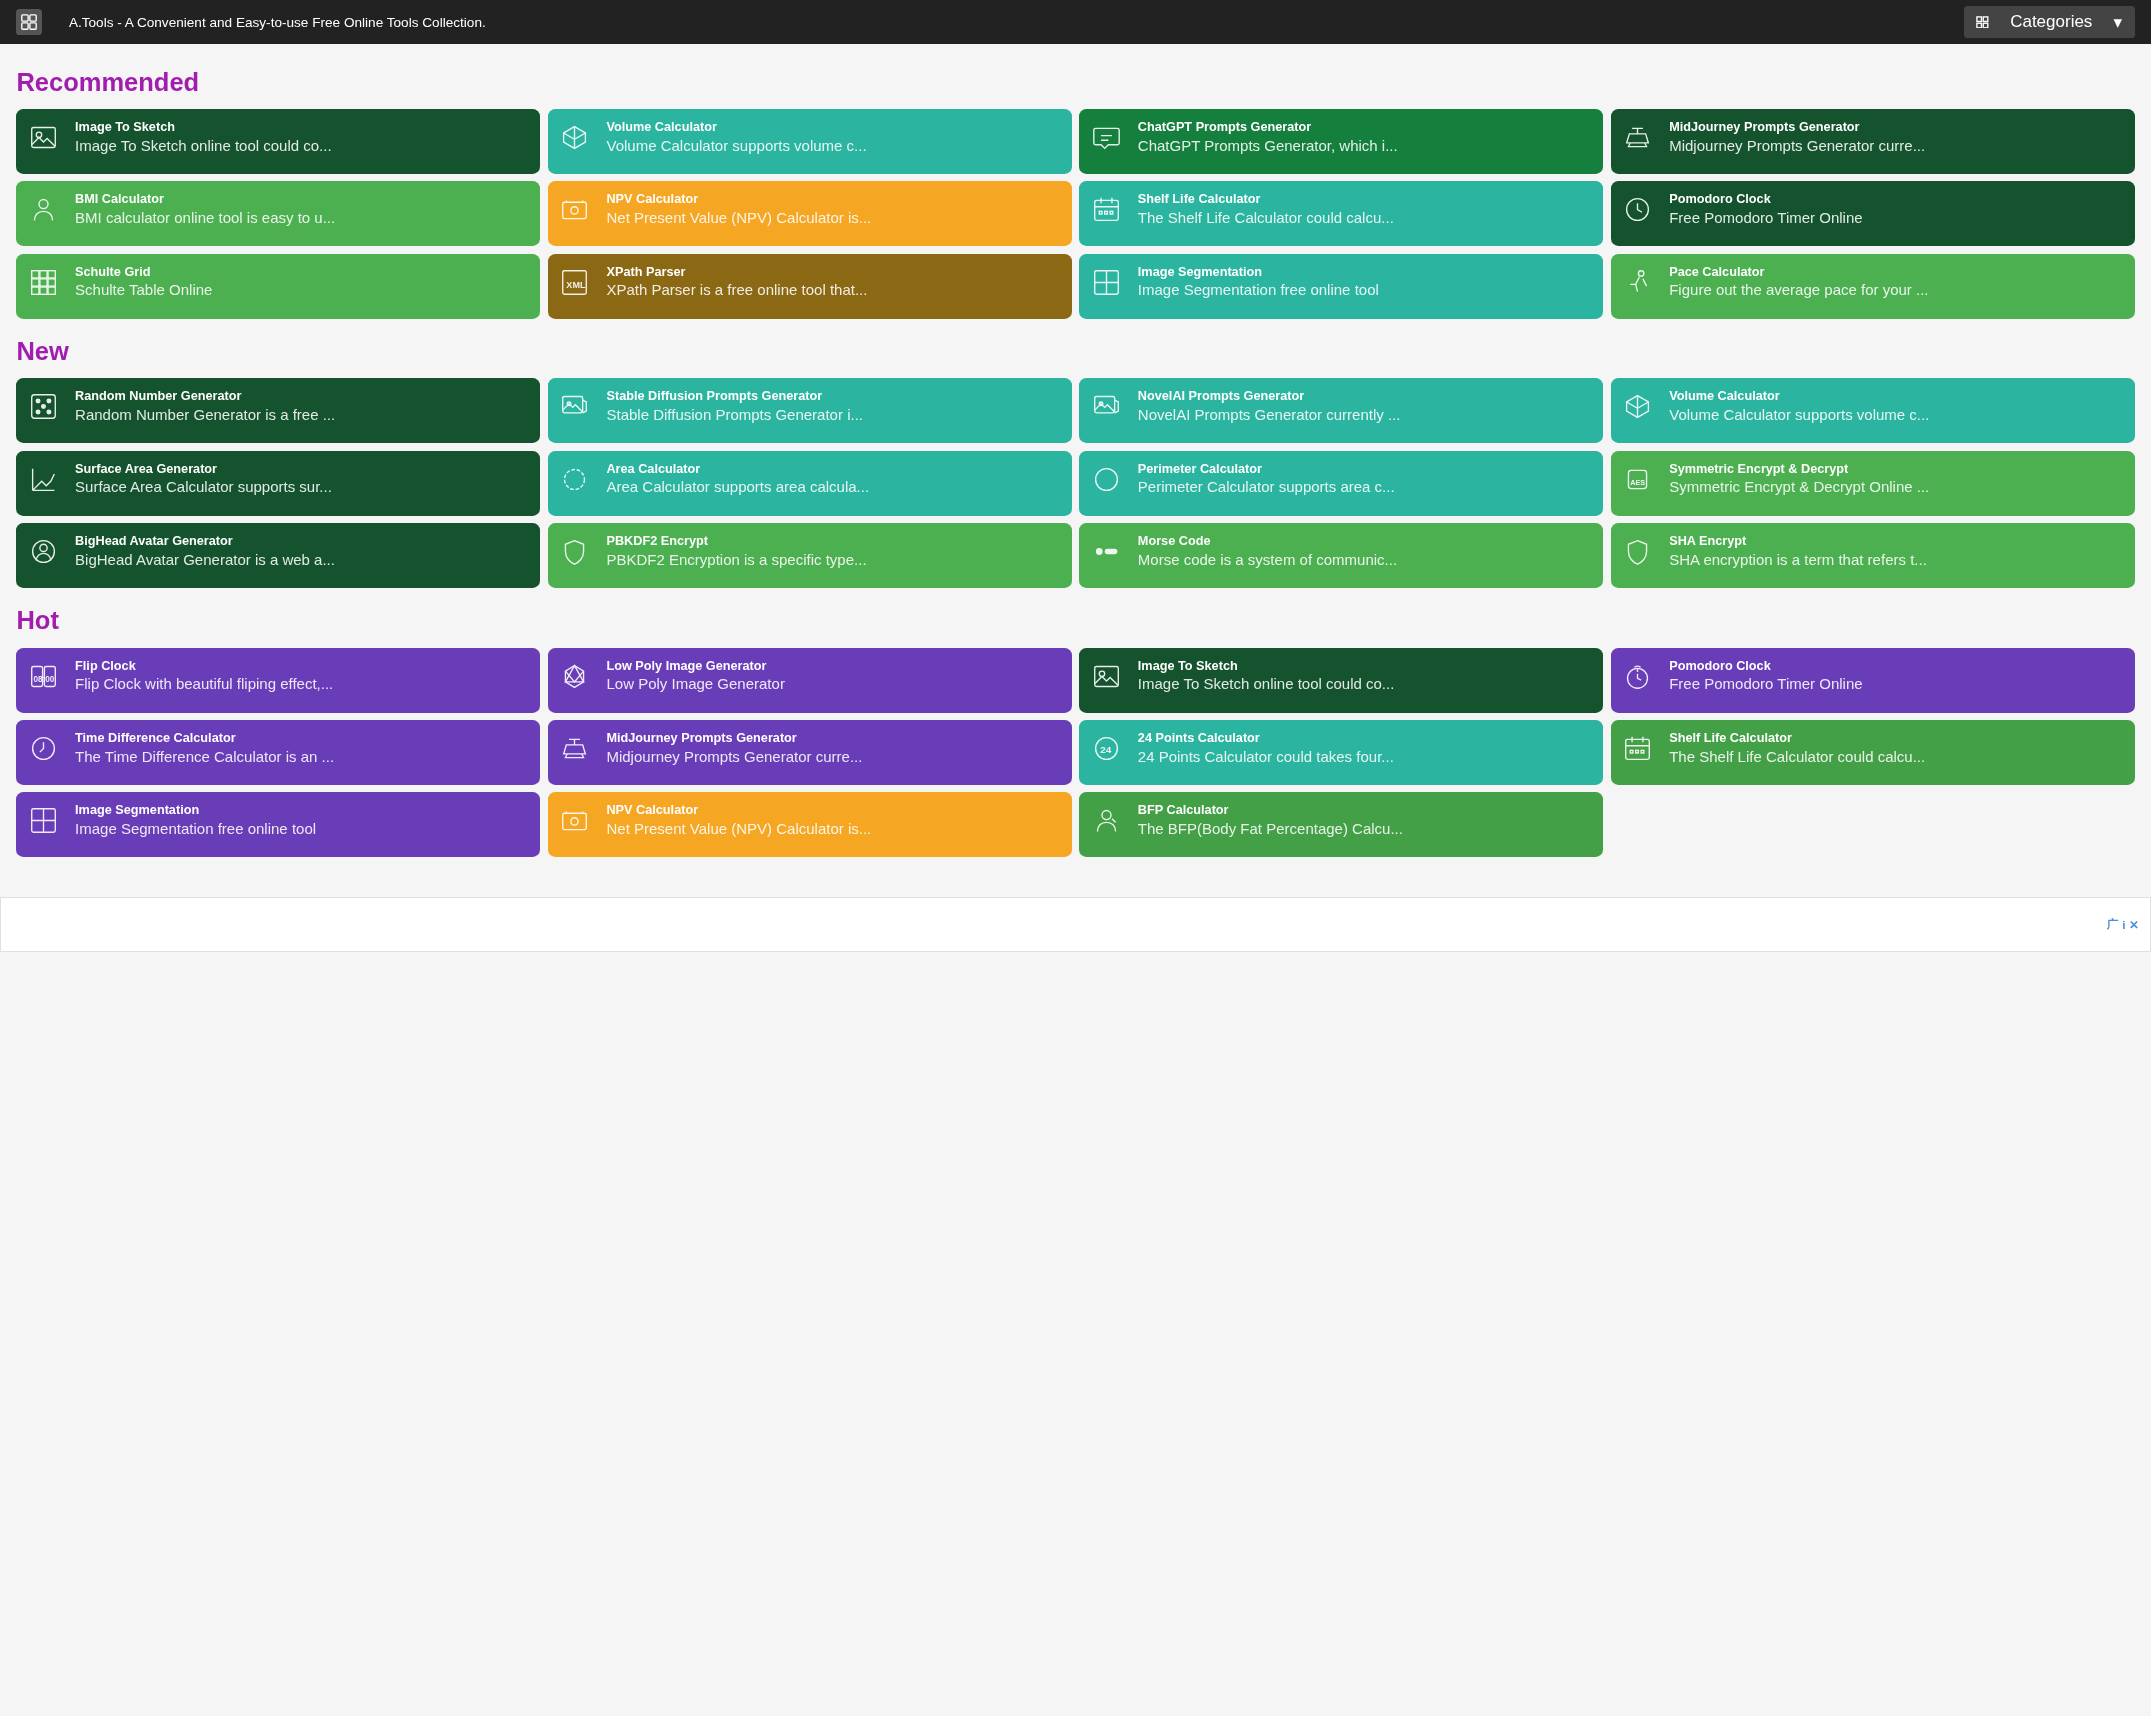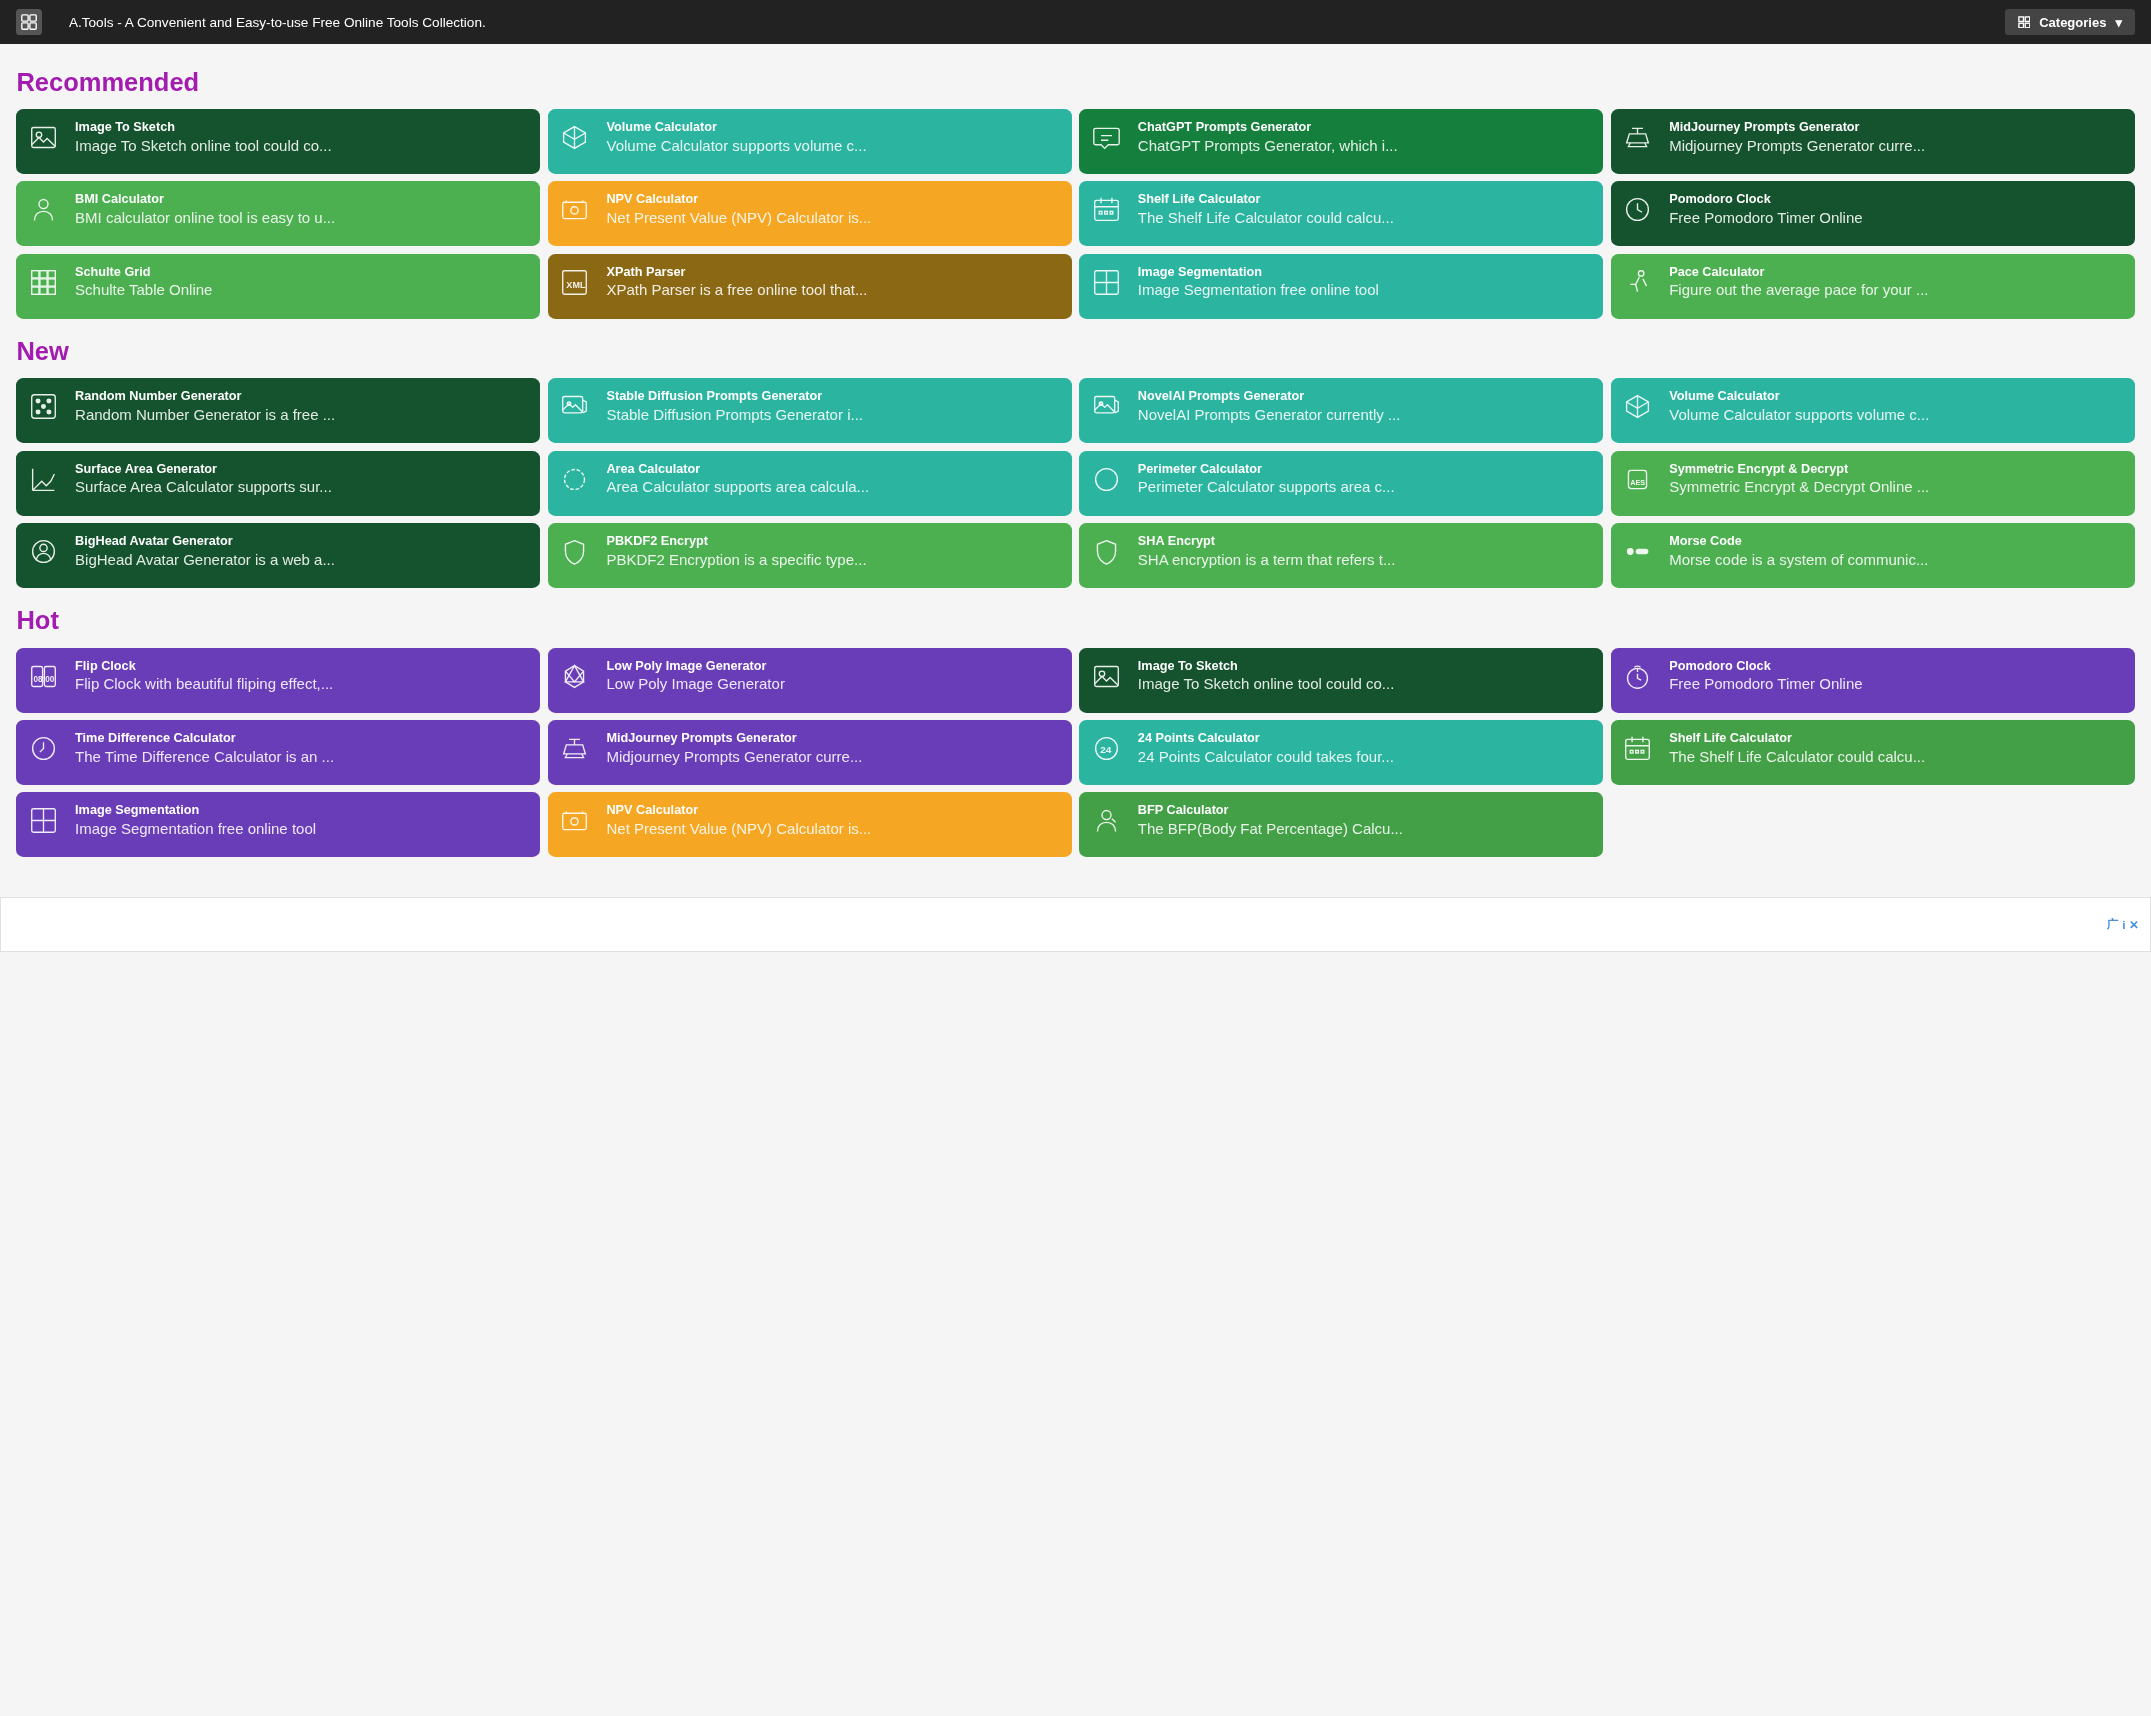--- a/index.html
+++ b/index.html
@@ -18,25 +18,24 @@
     .header-left { display: flex; align-items: center; gap: 27px; }
     .header-logo { width: 25.5px; height: 25.5px; background: #555; border-radius: 3.6px; display: flex; align-items: center; justify-content: center; color: #fff; font-size: 14.5px; }
     .header-title { font-size: 13.6px; font-weight: 500; }
     .header-categories {
       background: #444;
       color: #fff;
       border: none;
       padding: 5.5px 12.7px;
       border-radius: 3.6px;
       cursor: pointer;
-      font-size: 13px;
+      font-size: 17px;
       display: flex;
       align-items: center;
-      gap: 9px;
-      font-weight: bold;
+      gap: 21px;
     }
 
     
     .main { padding: 14.5px 16.4px; }
 
     .section-title {
       font-size: 25.5px;
       font-weight: 700;
       color: #a21caf;
       margin-bottom: 12.7px;
@@ -431,38 +430,38 @@
             </svg>
           </div>
       <div class="card-content">
         <div class="card-name">PBKDF2 Encrypt</div>
         <div class="card-desc">PBKDF2 Encryption is a specific type...</div>
       </div>
     </div>
         <div class="card c-green">
       <div class="card-icon">
             <svg viewBox="0 0 32 32" fill="none" stroke="#fff" stroke-width="1.5">
+              <circle cx="8" cy="16" r="3" fill="#fff"></circle>
+              <rect x="14" y="13" width="14" height="6" rx="3" fill="#fff" stroke="none"></rect>
+            </svg>
+          </div>
+      <div class="card-content">
+        <div class="card-name">Morse Code</div>
+        <div class="card-desc">Morse code is a system of communic...</div>
+      </div>
+    </div>
+        <div class="card c-green">
+      <div class="card-icon">
+            <svg viewBox="0 0 32 32" fill="none" stroke="#fff" stroke-width="1.5">
               <path d="M16 4l10 4v8c0 7-5 12-10 14C11 28 6 23 6 16V8l10-4z"></path>
             </svg>
           </div>
       <div class="card-content">
         <div class="card-name">SHA Encrypt</div>
         <div class="card-desc">SHA encryption is a term that refers t...</div>
-      </div>
-    </div>
-        <div class="card c-green">
-      <div class="card-icon">
-            <svg viewBox="0 0 32 32" fill="none" stroke="#fff" stroke-width="1.5">
-              <circle cx="8" cy="16" r="3" fill="#fff"></circle>
-              <rect x="14" y="13" width="14" height="6" rx="3" fill="#fff" stroke="none"></rect>
-            </svg>
-          </div>
-      <div class="card-content">
-        <div class="card-name">Morse Code</div>
-        <div class="card-desc">Morse code is a system of communic...</div>
       </div>
     </div>
       </div>
     </div>
     <div>
       <h2 class="section-title">Hot</h2>
       <div class="grid">
         <div class="card c-dark-purple">
       <div class="card-icon">
             <svg viewBox="0 0 32 32" fill="none" stroke="#fff" stroke-width="1.5" style="font-size:14px">

